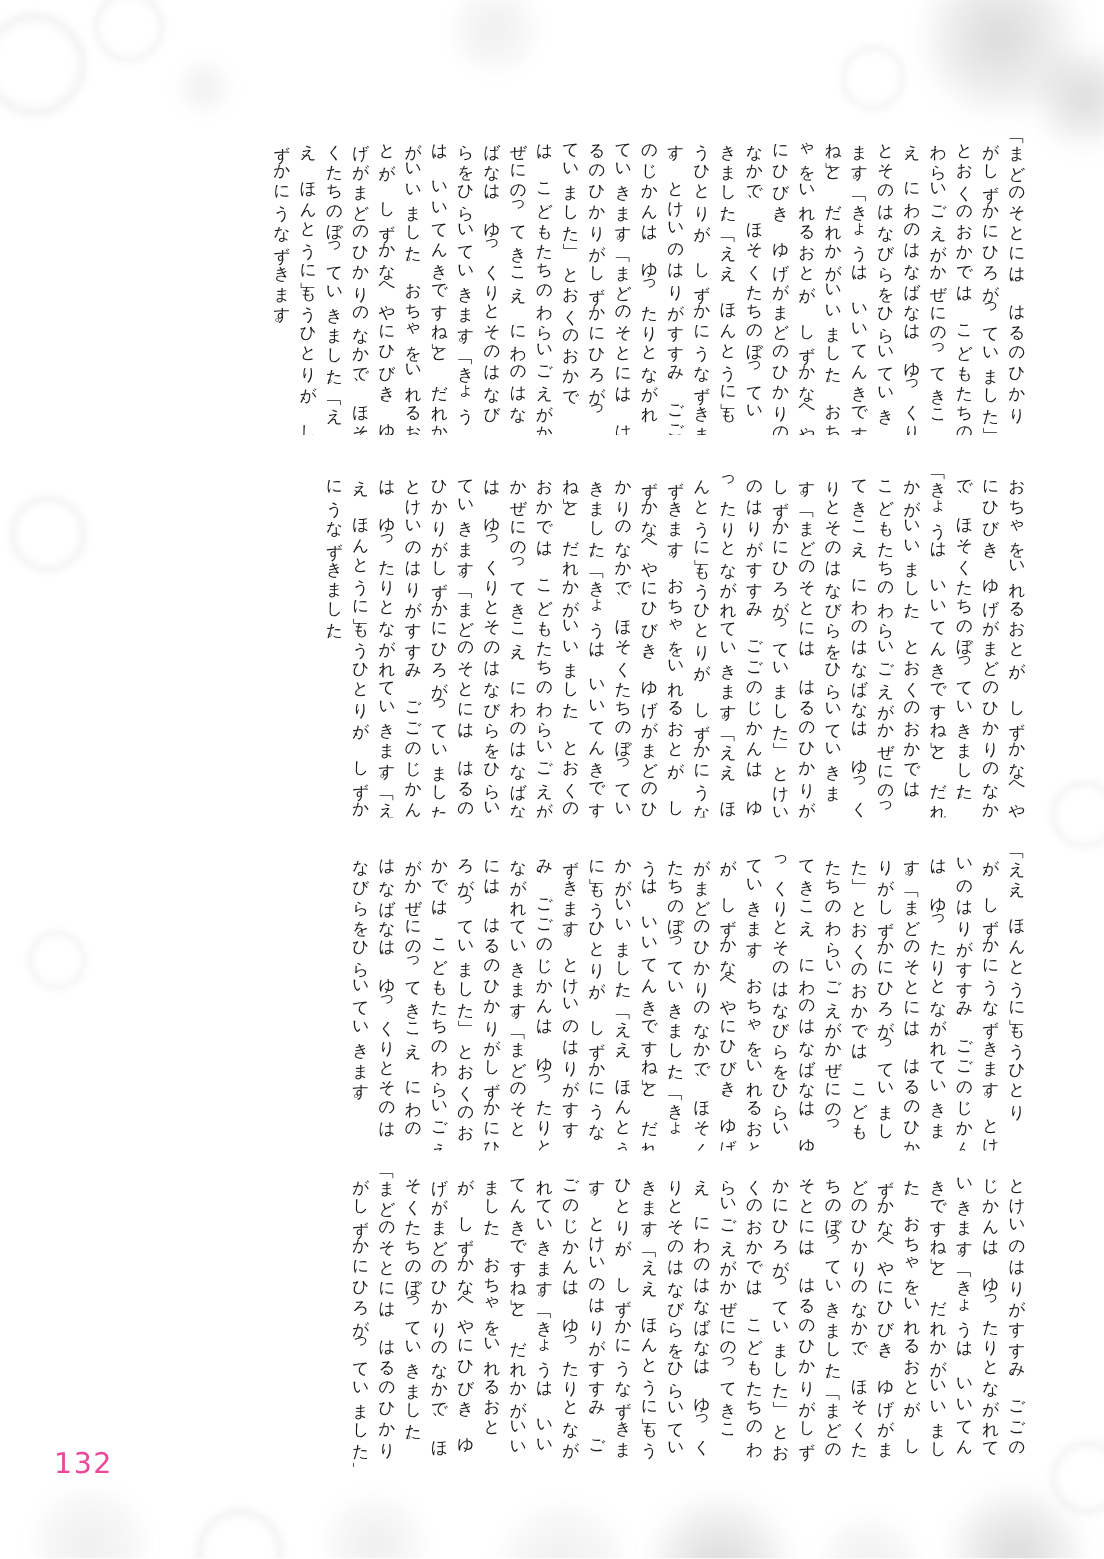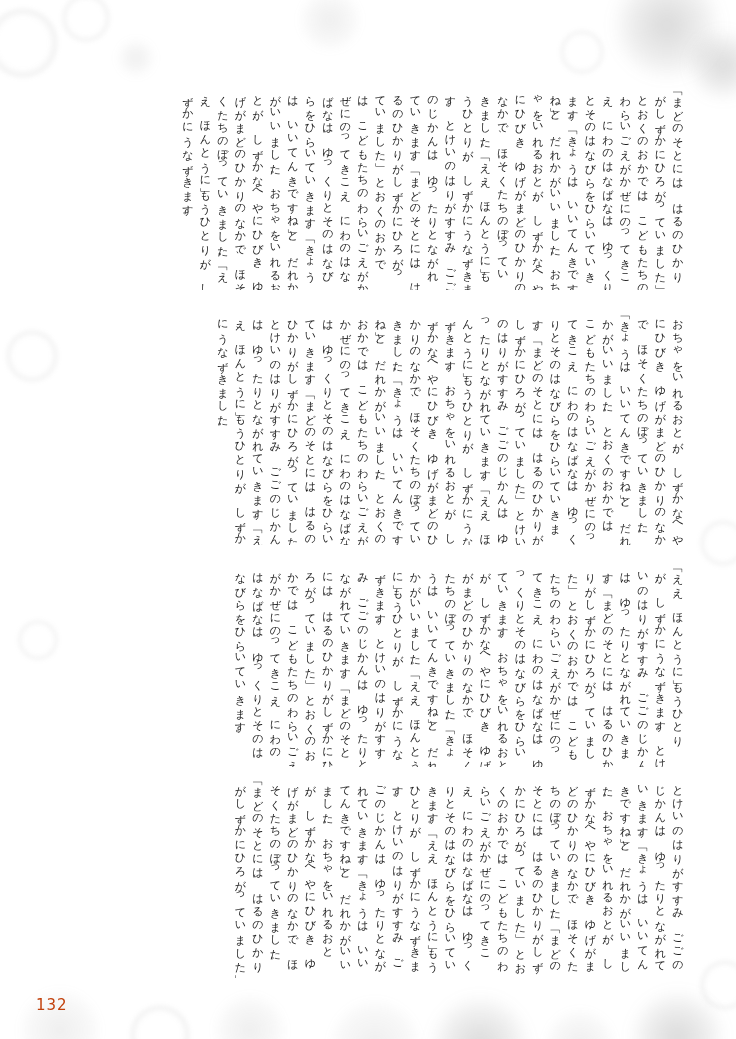--- a/index.html
+++ b/index.html
@@ -56,24 +56,24 @@
     text-align: start;
   }
   #band-1 { top: 88px;  height: 202px; }
   #band-2 { top: 312px; height: 233px; }
   #band-3 { top: 565px; height: 202px; }
   #band-4 { top: 778px; height: 200px; }
 
   .page-number {
     position: absolute;
     left: 36px;
-    top: 996px;
-    font-size: 15px;
+    top: 965px;
+    font-size: 19px;
     letter-spacing: 1px;
-    color: #c2410c;
+    color: #ec4899;
   }
 </style>
 </head>
 <body>
 
 <div class="page">
 
   <div class="bokeh ring" style="left:-12px; top:8px;  width:70px; height:70px;"></div>
   <div class="bokeh ring" style="left:62px;  top:-6px; width:48px; height:48px;"></div>
   <div class="bokeh blob" style="left:118px; top:40px; width:36px; height:36px;"></div>

